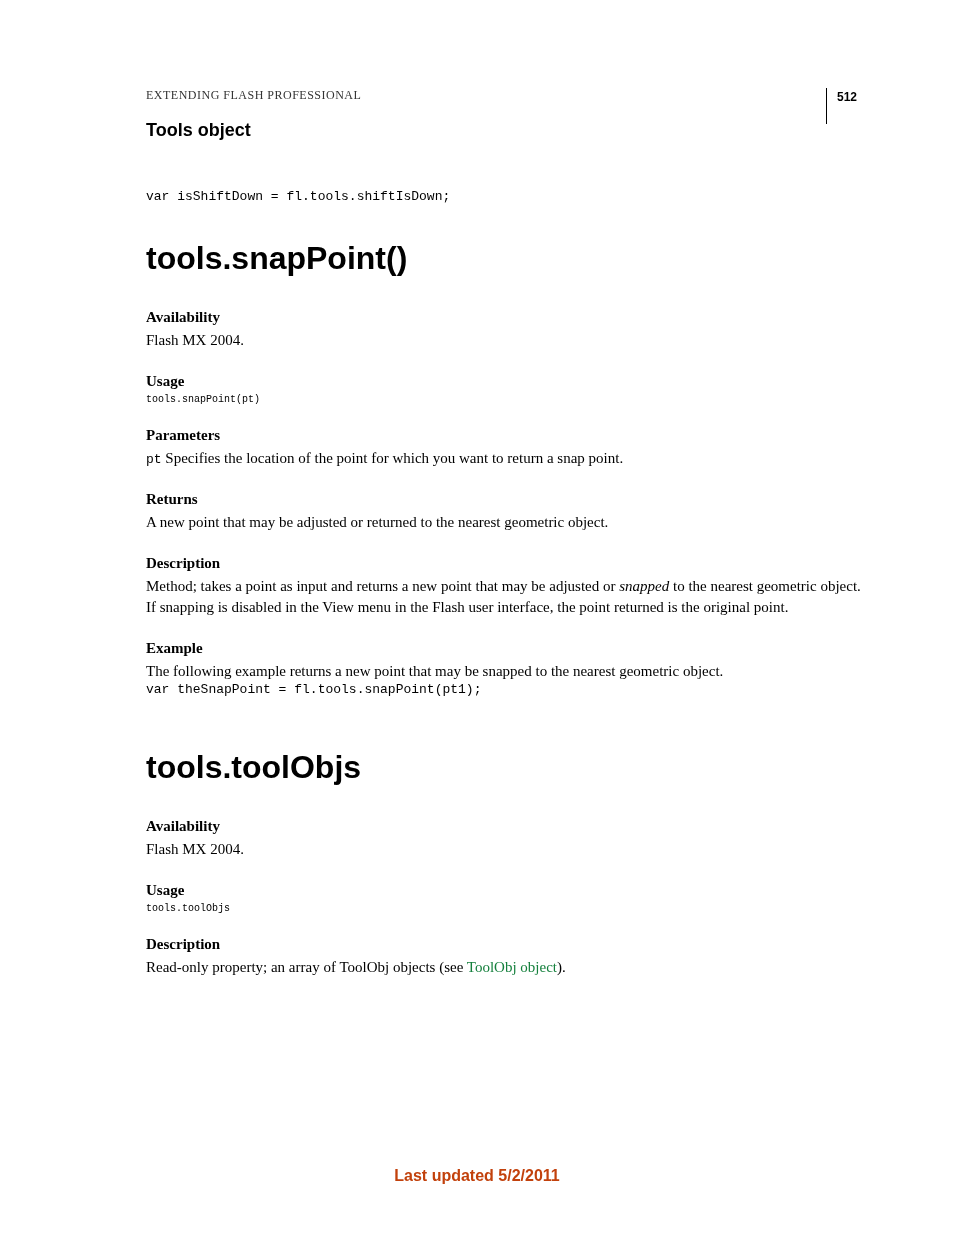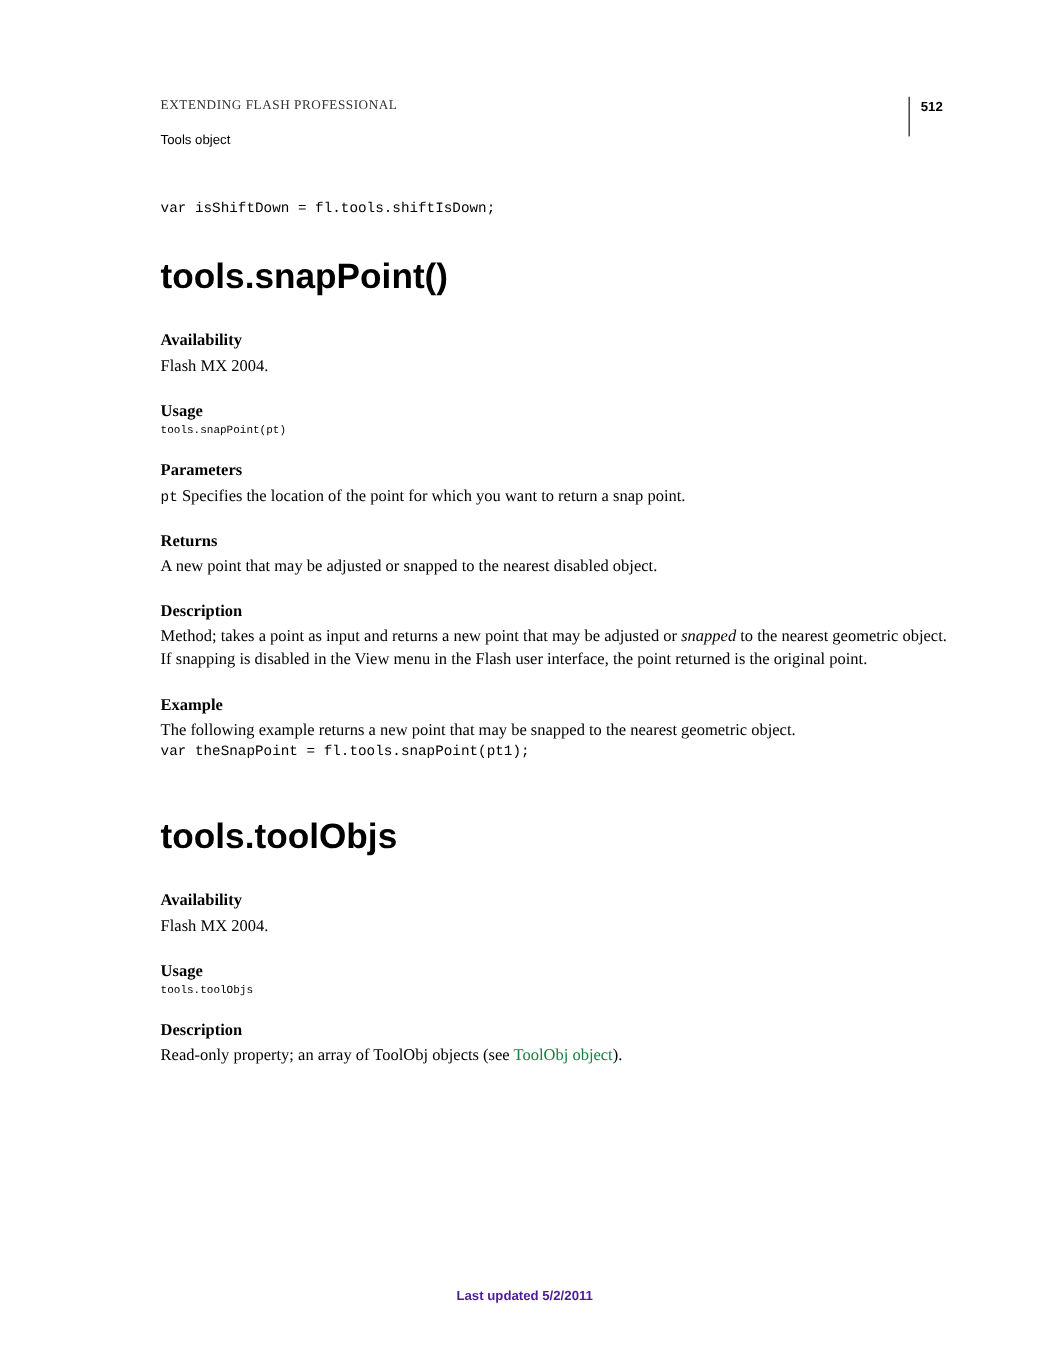--- a/index.html
+++ b/index.html
@@ -22,22 +22,22 @@
   .header-left { flex: 1; }
   .header-title {
     font-family: Liberation Serif, serif;
     font-size: 12px;
     letter-spacing: 0.5px;
     color: #333;
     margin-bottom: 17px;
   }
   .header-sub {
     font-family: "Myriad Pro", "Segoe UI", Arial, sans-serif;
-    font-size: 12px;
-    font-weight: 400;
+    font-size: 18px;
+    font-weight: 700;
     color: #000;
   }
   .page-num-wrap {
     border-left: 1.5px solid #000;
     padding: 2px 0 20px 10px;
     min-width: 38px;
     text-align: left;
   }
   .page-num {
     font-family: "Myriad Pro", "Segoe UI", Arial, sans-serif;
@@ -82,23 +82,23 @@
     margin-top: 2px;
   }
   .link { color: #15803d; }
   .footer {
     position: absolute;
     bottom: 50px;
     left: 0;
     width: 100%;
     text-align: center;
     font-family: "Myriad Pro", "Segoe UI", Arial, sans-serif;
-    font-size: 12px;
+    font-size: 16px;
     font-weight: 600;
-    color: #4c1d95;
+    color: #c2410c;
   }
   .section-gap { height: 26px; }
 </style>
 </head>
 <body>
 
 <div class="page">
 
   <div class="header-row">
     <div class="header-left">
@@ -117,21 +117,21 @@
   <div class="subhead">Availability</div>
   <div class="body-text">Flash MX 2004.</div>
 
   <div class="subhead">Usage</div>
   <div class="usage-code">tools.snapPoint(pt)</div>
 
   <div class="subhead">Parameters</div>
   <div class="body-text"><span class="code-inline">pt</span><span>  Specifies the location of the point for which you want to return a snap point.</span></div>
 
   <div class="subhead">Returns</div>
-  <div class="body-text">A new point that may be adjusted or snapped to the nearest disabled object.</div>
+  <div class="body-text">A new point that may be adjusted or returned to the nearest geometric object.</div>
 
   <div class="subhead">Description</div>
   <div class="body-text"><span>Method; takes a point as input and returns a new point that may be adjusted or </span><span class="italic">snapped</span><span> to the nearest geometric object. If snapping is disabled in the View menu in the Flash user interface, the point returned is the original point.</span></div>
 
   <div class="subhead">Example</div>
   <div class="body-text" style="">The following example returns a new point that may be snapped to the nearest geometric object.</div>
   <div class="code">var theSnapPoint = fl.tools.snapPoint(pt1);</div>
 
   <div class="section-gap"></div>
 

